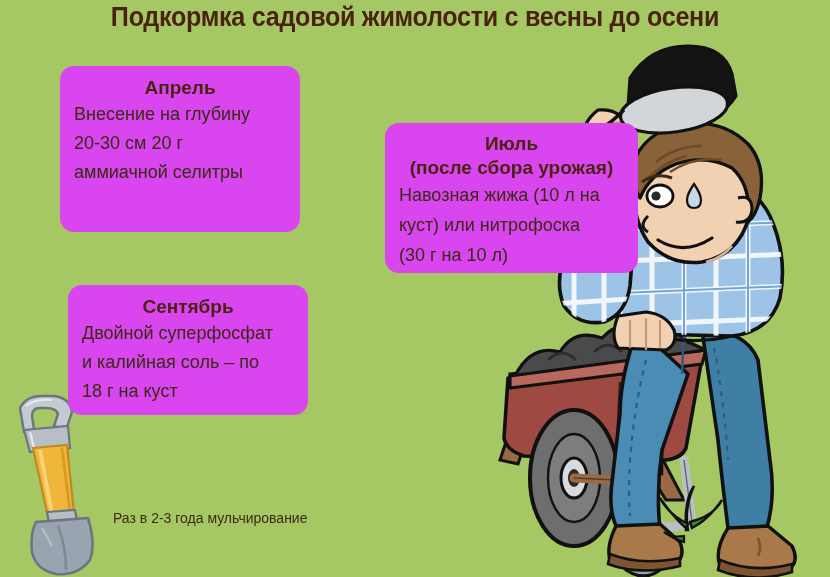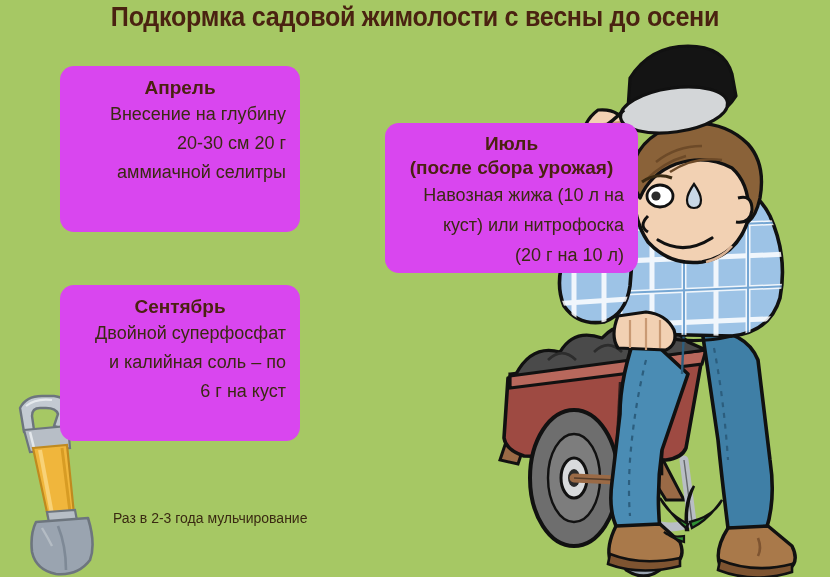--- a/index.html
+++ b/index.html
@@ -37,36 +37,35 @@
   .box {
     position: absolute;
     background: #d946ef;
     border-radius: 14px;
     box-sizing: border-box;
     z-index: 30;
     padding: 9px 14px 10px 14px;
   }
   .box-april     { left: 60px;  top: 66px;  width: 240px; height: 166px; }
   .box-july      { left: 352px; top: 123px; width: 253px; height: 150px; margin-left: 33px; }
-  .box-september { left: 60px;  top: 285px; width: 240px; height: 156px; }
+  .box-september { left: 68px;  top: 285px; width: 240px; height: 130px; }
 
   .box-heading {
     text-align: center;
     font-size: 19px;
     font-weight: bold;
     color: #4a2211;
     line-height: 25px;
     white-space: nowrap;
   }
   .box-heading.two-line { line-height: 24px; }
   .box-body {
     font-size: 18px;
     color: #3a2a12;
     line-height: 29px;
-    text-align: right;
   }
   .box-july .box-body { line-height: 30px; }
 
   
   .footer-note {
     position: absolute;
     left: 113px;
     top: 503px;
     width: 420px;
     font-size: 14px;
@@ -242,30 +241,30 @@
       <div>аммиачной селитры</div>
     </div>
   </div>
 
   <div class="box box-july">
     <div class="box-heading two-line">Июль</div>
     <div class="box-heading two-line">(после сбора урожая)</div>
     <div class="box-body">
       <div>Навозная жижа (10 л на</div>
       <div>куст) или нитрофоска</div>
-      <div>(20 г на 10 л)</div>
+      <div>(30 г на 10 л)</div>
     </div>
   </div>
 
   <div class="box box-september">
     <div class="box-heading">Сентябрь</div>
     <div class="box-body">
       <div>Двойной суперфосфат</div>
       <div>и калийная соль – по</div>
-      <div>6 г на куст</div>
+      <div>18 г на куст</div>
     </div>
   </div>
 
   <div class="footer-note">
     <div>Раз в 2-3 года мульчирование</div>
   </div>
 
 </div>
 
 </body></html>

